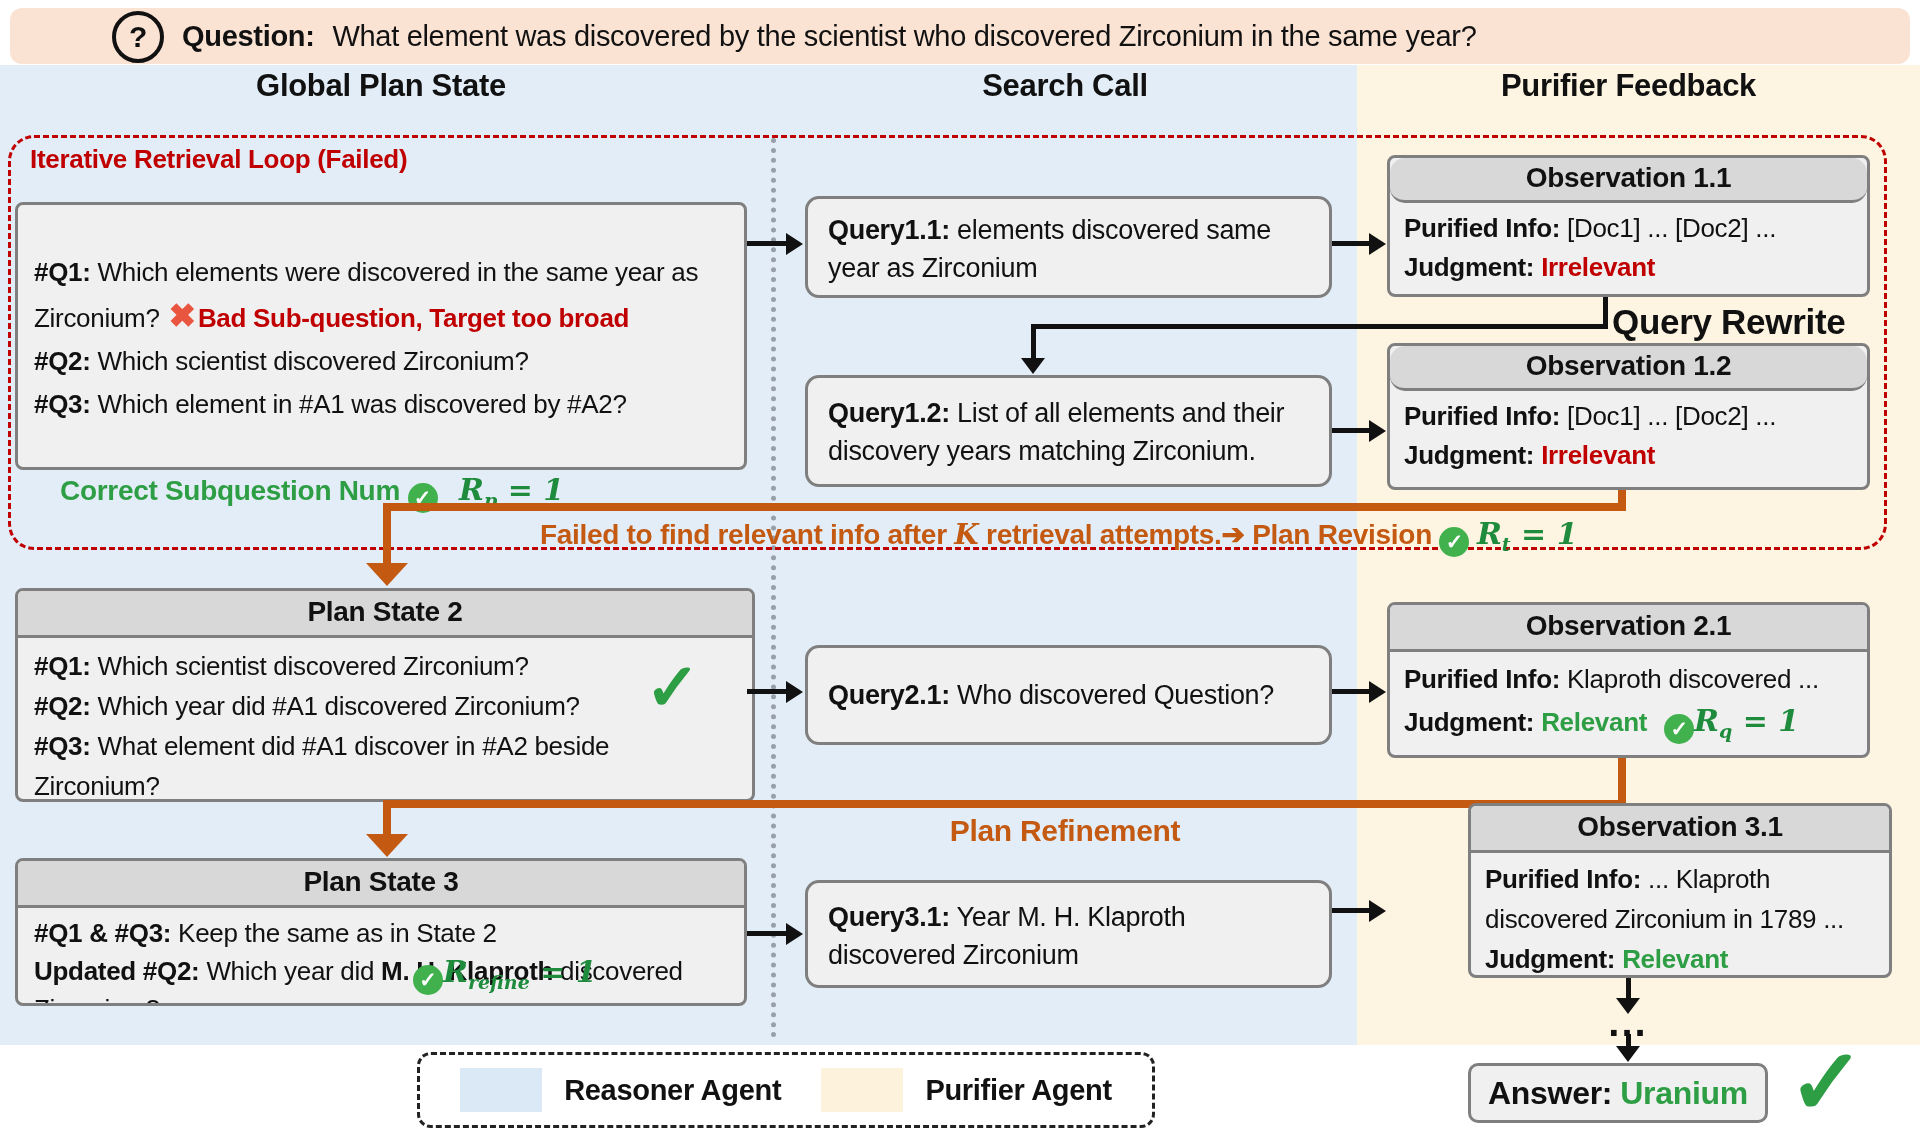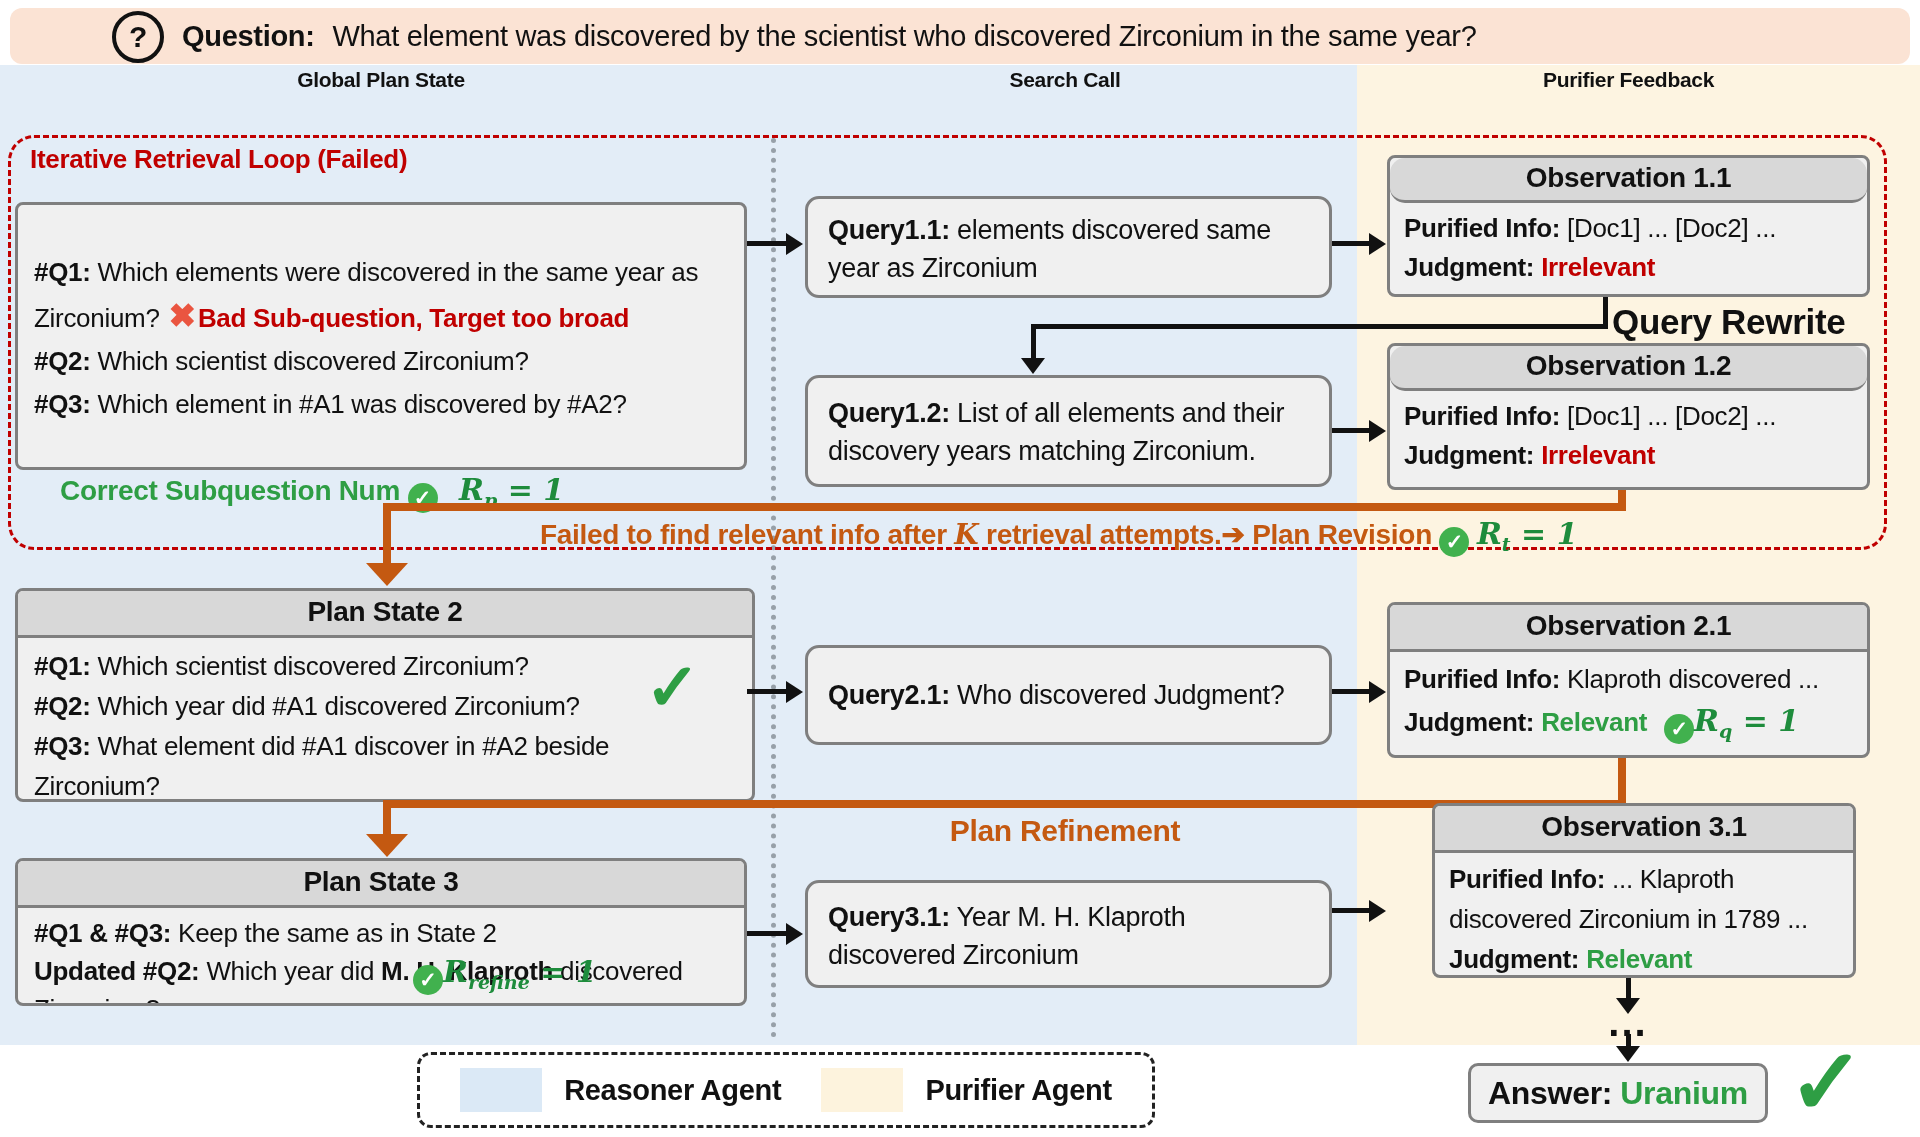--- a/index.html
+++ b/index.html
@@ -9,21 +9,21 @@
   
   .bg-blue{left:0;top:65px;width:1357px;height:980px;background:#e3edf7;}
   .bg-cream{left:1357px;top:65px;width:563px;height:980px;background:#fdf4e1;}
   
   .banner{left:10px;top:8px;width:1900px;height:56px;background:#fbe3d4;border-radius:12px;}
   .q-icon{left:112px;top:11px;width:44px;height:44px;border:4px solid #111;border-radius:50%;
           font-weight:bold;font-size:30px;text-align:center;line-height:44px;background:transparent;}
   .banner-text{left:182px;top:8px;height:56px;line-height:56px;font-size:29px;white-space:nowrap;}
   .banner-text .b{margin-right:10px;}
   
-  .colhead{top:68px;height:40px;font-size:21px;font-weight:bold;text-align:center;}
+  .colhead{top:68px;height:40px;font-size:31px;font-weight:bold;text-align:center;}
   
   .loop{left:8px;top:135px;width:1879px;height:415px;border:3px dashed #c00000;border-radius:26px;box-sizing:border-box;}
   .loop-title{left:30px;top:144px;font-size:26px;font-weight:bold;color:#c00000;}
   
   .box{background:#f0f0f0;border:3px solid #7f7f7f;border-radius:8px;box-sizing:border-box;overflow:hidden;}
   .box-h{background:#d8d8d8;border-bottom:3px solid #7f7f7f;font-weight:bold;font-size:28px;text-align:center;
          height:44px;line-height:42px;}
   .box-h.sm{height:42px;line-height:40px;border-radius:15px;}
   .plan-body{padding:0 16px;font-size:26px;}
   .obs-body{padding:6px 14px;font-size:26px;}
@@ -169,21 +169,21 @@
       <br>
       <span class="b">#Q3:</span>
       <span>What element did #A1 discover in #A2 beside Zirconium?</span>
     </div>
     <span class="ps2-check bigcheck">✓</span>
   </div>
 
   <div class="abs qbox" style="left:805px;top:645px;width:527px;height:100px;display:flex;align-items:center;">
     <span>
       <span class="b">Query2.1:</span>
-      <span>Who discovered Judgment?</span>
+      <span>Who discovered Question?</span>
     </span>
   </div>
 
   <div class="abs box" style="left:1387px;top:602px;width:483px;height:156px;">
     <div class="box-h">Observation 2.1</div>
     <div class="obs-body" style="line-height:42px;">
       <span class="b">Purified Info:</span>
       <span>Klaproth discovered ...</span>
       <br>
       <span class="b">Judgment:</span>
@@ -212,21 +212,21 @@
     </div>
     <span class="ps3-formula"><span class="badge">✓</span><span class="formula"><span>R</span><sub>refine</sub>
       <span>= 1</span></span></span>
   </div>
 
   <div class="abs qbox" style="left:805px;top:880px;width:527px;height:108px;line-height:38px;padding-top:15px;">
     <span class="b">Query3.1:</span>
     <span>Year M. H. Klaproth discovered Zirconium</span>
   </div>
 
-  <div class="abs box" style="left:1432px;top:803px;width:424px;height:175px;">
+  <div class="abs box" style="left:1468px;top:803px;width:424px;height:175px;">
     <div class="box-h">Observation 3.1</div>
     <div class="obs-body" style="line-height:40px;">
       <span class="b">Purified Info:</span>
       <span>... Klaproth discovered Zirconium in 1789 ...</span>
       <br>
       <span class="b">Judgment:</span>
       <span class="b green">Relevant</span>
     </div>
   </div>
 

